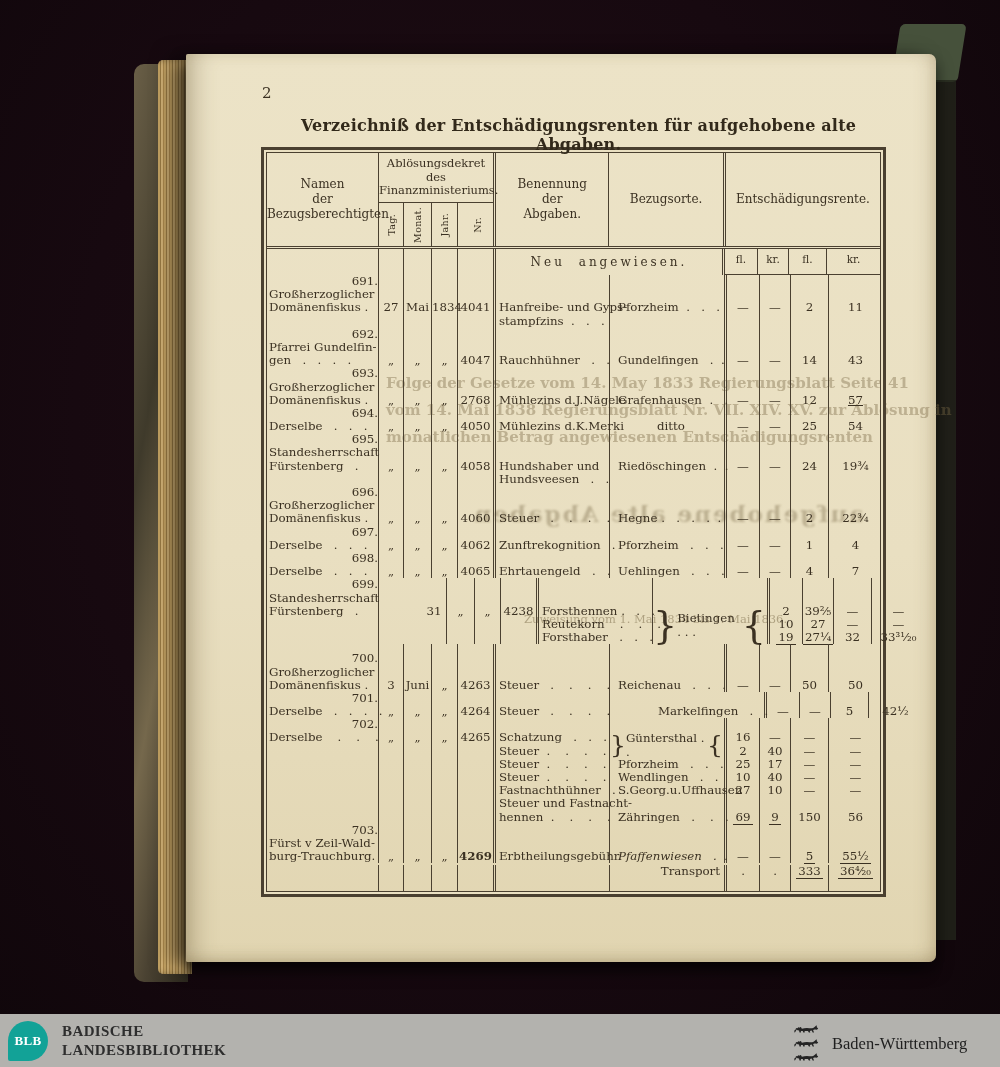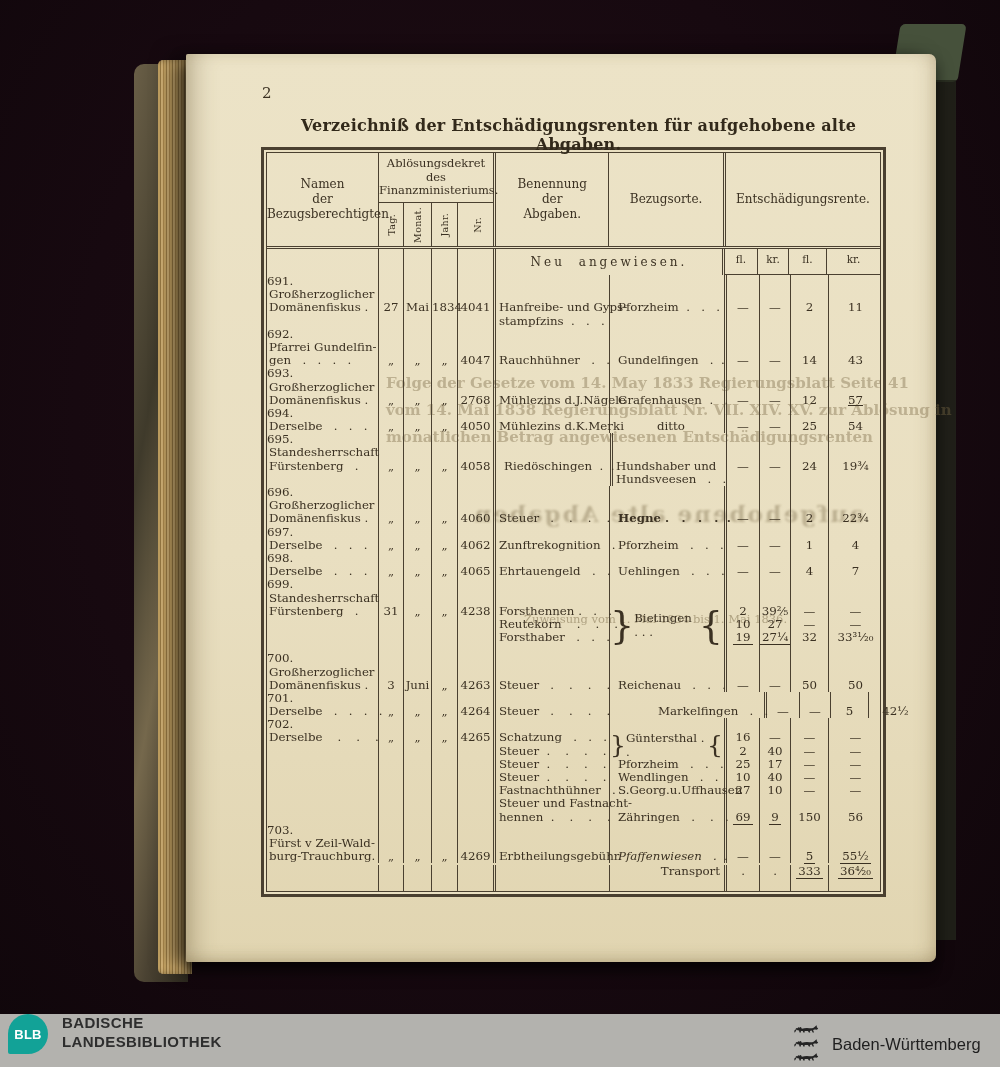--- a/index.html
+++ b/index.html
@@ -67,35 +67,35 @@
 
   .tbody{font-size:11.8px}
   .subrow{display:flex;height:26px}
   .shBenOrt{width:231px;border-right:3px double var(--line);display:flex;align-items:center;
     justify-content:center;letter-spacing:3px;word-spacing:7px;font-size:12px}
   .shAmt{display:flex;align-items:flex-start;justify-content:center;padding-top:4px;
     font-size:10.5px;border-bottom:1px solid var(--line)}
 
   .entry{display:flex}
   .ln{height:var(--lh);line-height:var(--lh);white-space:pre}
-  .num{text-align:left}
+  .num{text-align:right}
   .nm{padding-left:2px}
   .ben{padding-left:3px}
   .ort{padding-left:4px;position:relative}
   .ctr .ln{text-align:center}
   .sum{border-bottom:1px solid var(--ink);padding:0 2px}
   .ort-group{position:absolute;left:0;right:1px;display:flex;align-items:center;justify-content:space-between;z-index:1}
   .brace{font-weight:400;color:var(--ink);line-height:1}
   .trow{height:18px;margin-top:2px}
   .trow .ort .ln{text-align:right;padding-right:4px}
   .spacer-bottom{display:flex;height:8px}
 
   
   .footer{position:absolute;left:0;top:1014px;width:1000px;height:53px;background:#b3b2ae;
-    display:flex;align-items:flex-start;font-family:Liberation Sans, sans-serif}
+    display:flex;align-items:center;font-family:Liberation Serif, serif}
   .blb-logo{width:40px;height:40px;margin-left:8px;background:#12a297;border-radius:50% 50% 50% 2px;
     display:flex;align-items:center;justify-content:center;color:#fff;font-size:13px;font-weight:700;letter-spacing:.3px}
   .lib-name{margin-left:14px;font-size:15px;line-height:1.25;font-weight:700;color:#2e2e2e;letter-spacing:.4px}
   .bw-group{position:absolute;left:792px;top:0;height:60px;display:flex;align-items:center;gap:10px}
   .lions{display:flex;flex-direction:column;gap:1px}
   .lions svg{display:block}
   .bw-label{font-size:16.5px;color:#1f1f1f;font-weight:500}
 </style>
 </head>
 <body>
@@ -349,28 +349,28 @@
               </div>
               <div class="col ctr cMon" style="padding-top: 26.4px;">
                 <div class="ln">„</div>
               </div>
               <div class="col ctr cJahr" style="padding-top: 26.4px;">
                 <div class="ln">„</div>
               </div>
               <div class="col ctr cNr" style="padding-top: 26.4px;">
                 <div class="ln">4058</div>
               </div>
+              <div class="col cBen" style="padding-top: 26.4px;">
+                <div class="ln ben">Hundshaber und</div>
+                <div class="ln ben">Hundsveesen   .   .</div>
+              </div>
               <div class="col cOrt ort" style="padding-top: 26.4px; position: relative;">
                 <div class="ln ort">Riedöschingen  .  .</div>
                 <div class="ln ort"></div>
               </div>
-              <div class="col cBen" style="padding-top: 26.4px;">
-                <div class="ln ben">Hundshaber und</div>
-                <div class="ln ben">Hundsveesen   .   .</div>
-              </div>
               <div class="col ctr cFl1" style="padding-top: 26.4px;">
                 <div class="ln"><span>—</span></div>
                 <div class="ln"></div>
               </div>
               <div class="col ctr cKr1" style="padding-top: 26.4px;">
                 <div class="ln"><span>—</span></div>
                 <div class="ln"></div>
               </div>
               <div class="col ctr cFl2" style="padding-top: 26.4px;">
                 <div class="ln"><span>24</span></div>
@@ -395,21 +395,21 @@
               </div>
               <div class="col ctr cJahr" style="padding-top: 26.4px;">
                 <div class="ln">„</div>
               </div>
               <div class="col ctr cNr" style="padding-top: 26.4px;">
                 <div class="ln">4060</div>
               </div>
               <div class="col cBen" style="padding-top: 26.4px;">
                 <div class="ln ben">Steuer   .    .    .    .</div>
               </div>
-              <div class="col cOrt ort" style="padding-top: 26.4px; position: relative; font-weight: bold;">
+              <div class="col cOrt ort" style="padding-top: 26.4px; position: relative;">
                 <div class="ln ort">Hegne .   .   .   .  .</div>
               </div>
               <div class="col ctr cFl1" style="padding-top: 26.4px;">
                 <div class="ln"><span>—</span></div>
               </div>
               <div class="col ctr cKr1" style="padding-top: 26.4px;">
                 <div class="ln"><span>—</span></div>
               </div>
               <div class="col ctr cFl2" style="padding-top: 26.4px;">
                 <div class="ln"><span>2</span></div>
@@ -489,21 +489,21 @@
               <div class="col ctr cKr2" style="padding-top: 13.2px;">
                 <div class="ln"><span>7</span></div>
               </div>
             </div>
             <div class="entry">
               <div class="col cName">
                 <div class="ln num">699.</div>
                 <div class="ln nm">Standesherrschaft</div>
                 <div class="ln nm">Fürstenberg   .</div>
               </div>
-              <div class="col ctr cTag" style="padding-top: 26.4px;">
+              <div class="col ctr cTag" style="padding-top: 26.4px; margin-left: 43px;">
                 <div class="ln">31</div>
               </div>
               <div class="col ctr cMon" style="padding-top: 26.4px;">
                 <div class="ln">„</div>
               </div>
               <div class="col ctr cJahr" style="padding-top: 26.4px;">
                 <div class="ln">„</div>
               </div>
               <div class="col ctr cNr" style="padding-top: 26.4px;">
                 <div class="ln">4238</div>
@@ -715,21 +715,21 @@
               </div>
               <div class="col ctr cTag" style="padding-top: 26.4px;">
                 <div class="ln">„</div>
               </div>
               <div class="col ctr cMon" style="padding-top: 26.4px;">
                 <div class="ln">„</div>
               </div>
               <div class="col ctr cJahr" style="padding-top: 26.4px;">
                 <div class="ln">„</div>
               </div>
-              <div class="col ctr cNr" style="padding-top: 26.4px;">
+              <div class="col ctr cNr" style="padding-top: 26.4px; font-weight: bold;">
                 <div class="ln">4269</div>
               </div>
               <div class="col cBen" style="padding-top: 26.4px;">
                 <div class="ln ben">Erbtheilungsgebühr.</div>
               </div>
               <div class="col cOrt ort" style="padding-top: 26.4px; position: relative; font-style: italic;">
                 <div class="ln ort">Pfaffenwiesen   .  .</div>
               </div>
               <div class="col ctr cFl1" style="padding-top: 26.4px;">
                 <div class="ln"><span>—</span></div>

